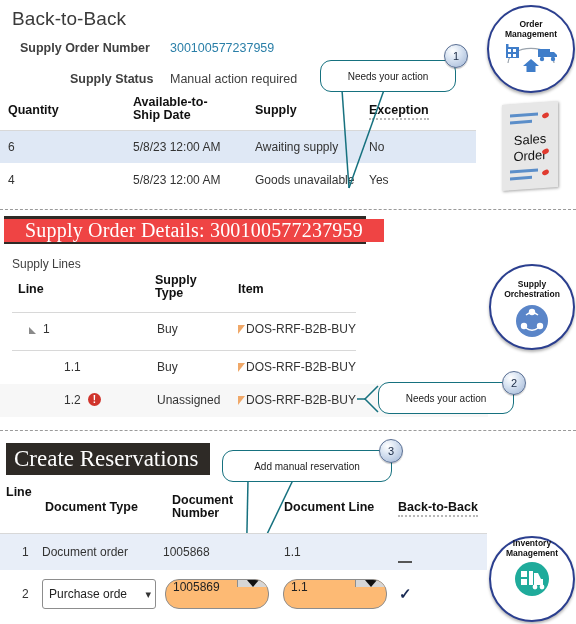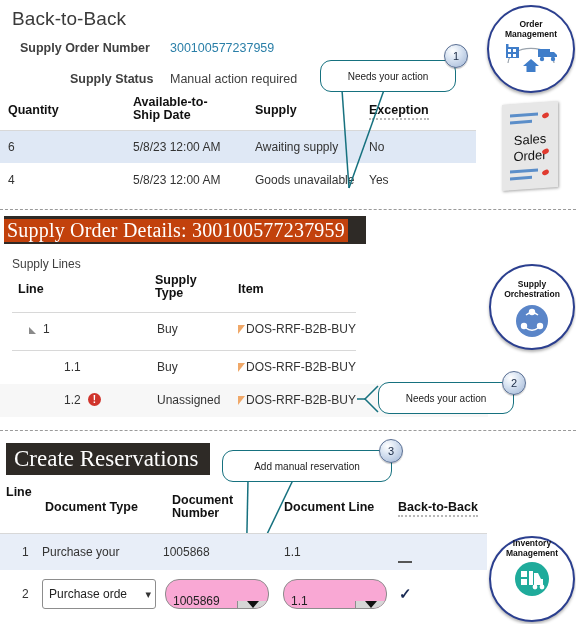--- a/index.html
+++ b/index.html
@@ -31,24 +31,24 @@
   .row-faint{background:#f7f7f7;}
   .dotted-underline{border-bottom:2px dotted #b8b8b8;padding-bottom:1px;display:inline-block;}
 
   
   .banner{
     background:#2e2a26;color:#ffffff;
     font-family:"Liberation Serif", serif;
     display:flex;align-items:center;
   }
   .banner-inner{
-    background:#c2410c;color:#ffffff;
+    background:#ef4444;color:#ffffff;
     font-family:"Liberation Serif", serif;
     font-size:20px;letter-spacing:.2px;white-space:nowrap;
-    padding:0 3px;
+    padding:0 21px;
   }
   .banner-plain{
     font-family:"Liberation Serif", serif;
     font-size:23px;color:#fdfdfd;white-space:nowrap;padding:0 8px;
   }
 
   
   .callout{
     border:1.6px solid #16717f;border-radius:11px;background:#ffffff;
     display:flex;align-items:center;justify-content:center;
@@ -85,22 +85,22 @@
   .doc-dot{position:absolute;width:7px;height:5px;border-radius:50%;background:#e03b2f;transform:rotate(-20deg);}
 
   
   .select{
     border:1px solid #8d8d8d;border-radius:3px;background:#fff;
     display:flex;align-items:center;justify-content:space-between;
     font-size:12px;color:#222;padding:0 4px 0 6px;box-sizing:border-box;
     overflow:hidden;
   }
   .combo{
-    border:1px solid #8d8d8d;border-radius:14px;background:#f9a8d4;
-    display:flex;align-items:flex-end;box-sizing:border-box;overflow:hidden;
+    border:1px solid #8d8d8d;border-radius:14px;background:#fdba74;
+    display:flex;align-items:flex-start;box-sizing:border-box;overflow:hidden;
   }
   .combo .txt{flex:1;display:flex;align-items:center;padding-left:7px;font-size:12px;color:#222;}
   .combo .btn{
     width:30px;background:#d6d6d6;border-left:1px solid #8d8d8d;
     display:flex;align-items:center;justify-content:center;
   }
   .caret-dn{
     width:0;height:0;border-left:6px solid transparent;border-right:6px solid transparent;
     border-top:7px solid #111;
   }
@@ -243,21 +243,21 @@
 </div>
 <div class="abs nosel colhdr" style="left:284px;top:501px;">Document Line</div>
 <div class="abs nosel colhdr" style="left:398px;top:501px;">
   <span class="dotted-underline">Back-to-Back</span>
 </div>
 
 <div class="abs thin-rule" style="left:0px;top:533px;width:487px;"></div>
 
 <div class="abs row-alt2" style="left:0px;top:534px;width:487px;height:36px;">
   <div class="abs cell" style="left:22px;top:11px;">1</div>
-  <div class="abs cell" style="left:42px;top:11px;">Purchase your</div>
+  <div class="abs cell" style="left:42px;top:11px;">Document order</div>
   <div class="abs cell" style="left:163px;top:11px;">1005868</div>
   <div class="abs cell" style="left:284px;top:11px;">1.1</div>
   <div class="abs" style="left:398px;top:18px;"><span class="dash"></span></div>
 </div>
 
 <div class="abs row-white" style="left:0px;top:570px;width:487px;height:48px;">
   <div class="abs cell" style="left:22px;top:17px;">2</div>
 
   <div class="abs select" style="left:42px;top:9px;width:114px;height:30px;">
     <span>Purchase orde</span>

